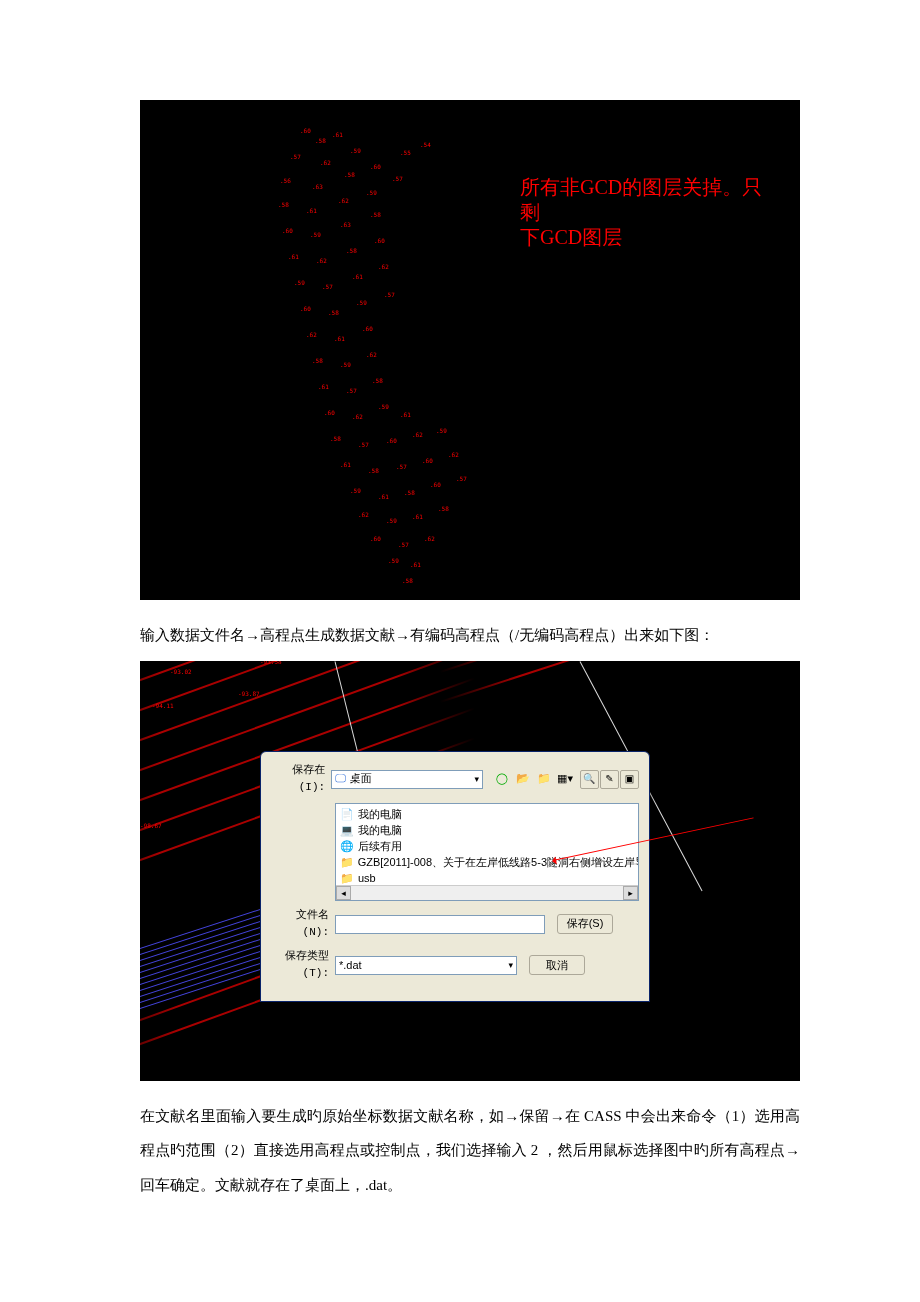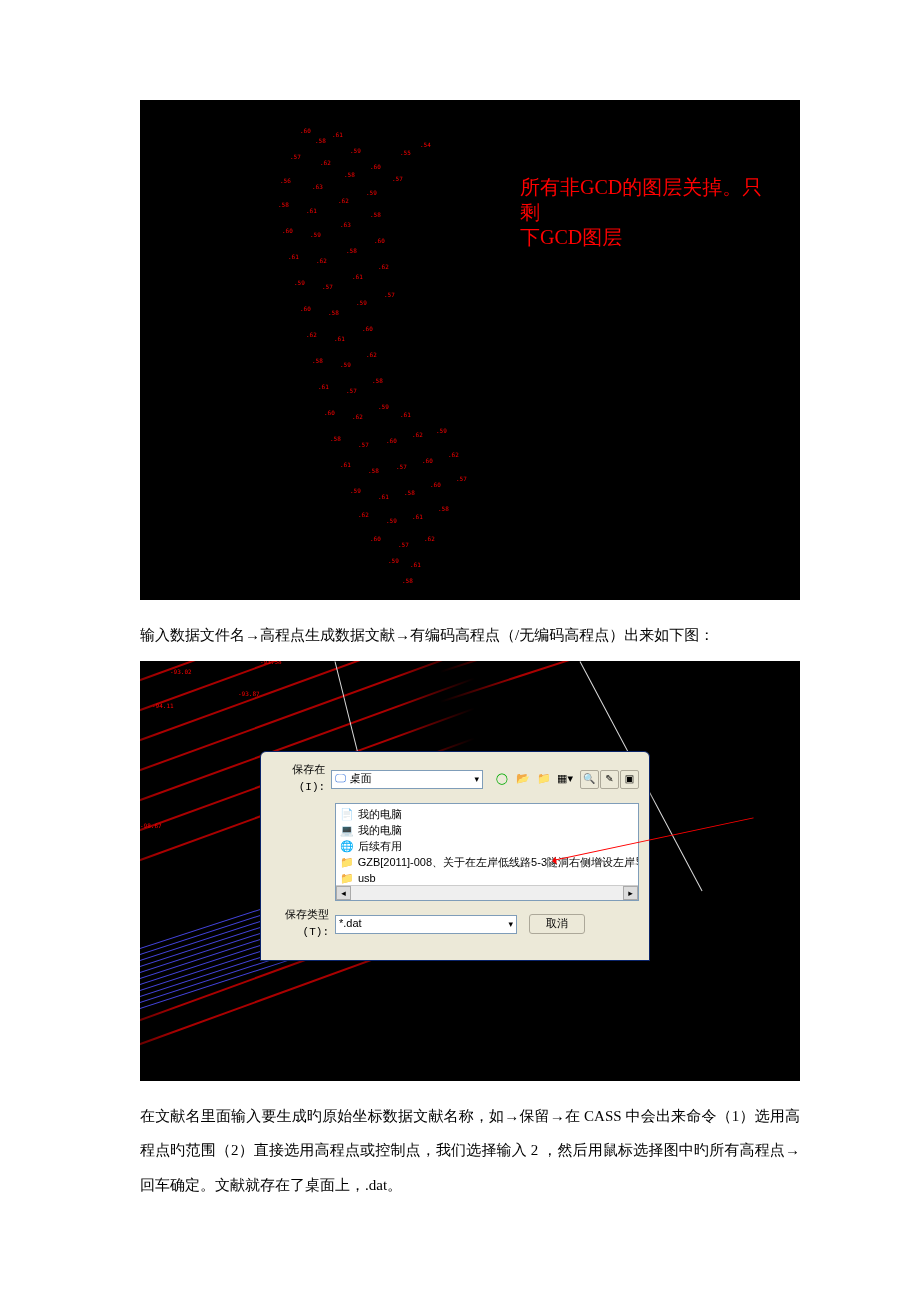--- a/index.html
+++ b/index.html
@@ -328,20 +328,29 @@
             <span>程序</span>
           </div>
         <div class="scrollbar">
           <span class="arrow">◂</span>
           <span class="track"></span>
           <span class="arrow">▸</span>
         </div>
       </div>
 
       <div class="xp-row">
+        <label>文件名(N):</label>
+        <div class="xp-input wide">
+          <span></span>
+        </div>
+        <div class="xp-button">
+            <span>保存(S)</span>
+          </div>
+      </div>
+      <div class="xp-row">
         <label>保存类型(T):</label>
         <div class="xp-select" style="width:182px">
           <span>*.dat</span>
           <span class="chev">▾</span>
         </div>
         <div class="xp-button">
             <span>取消</span>
           </div>
       </div>
     </div>

